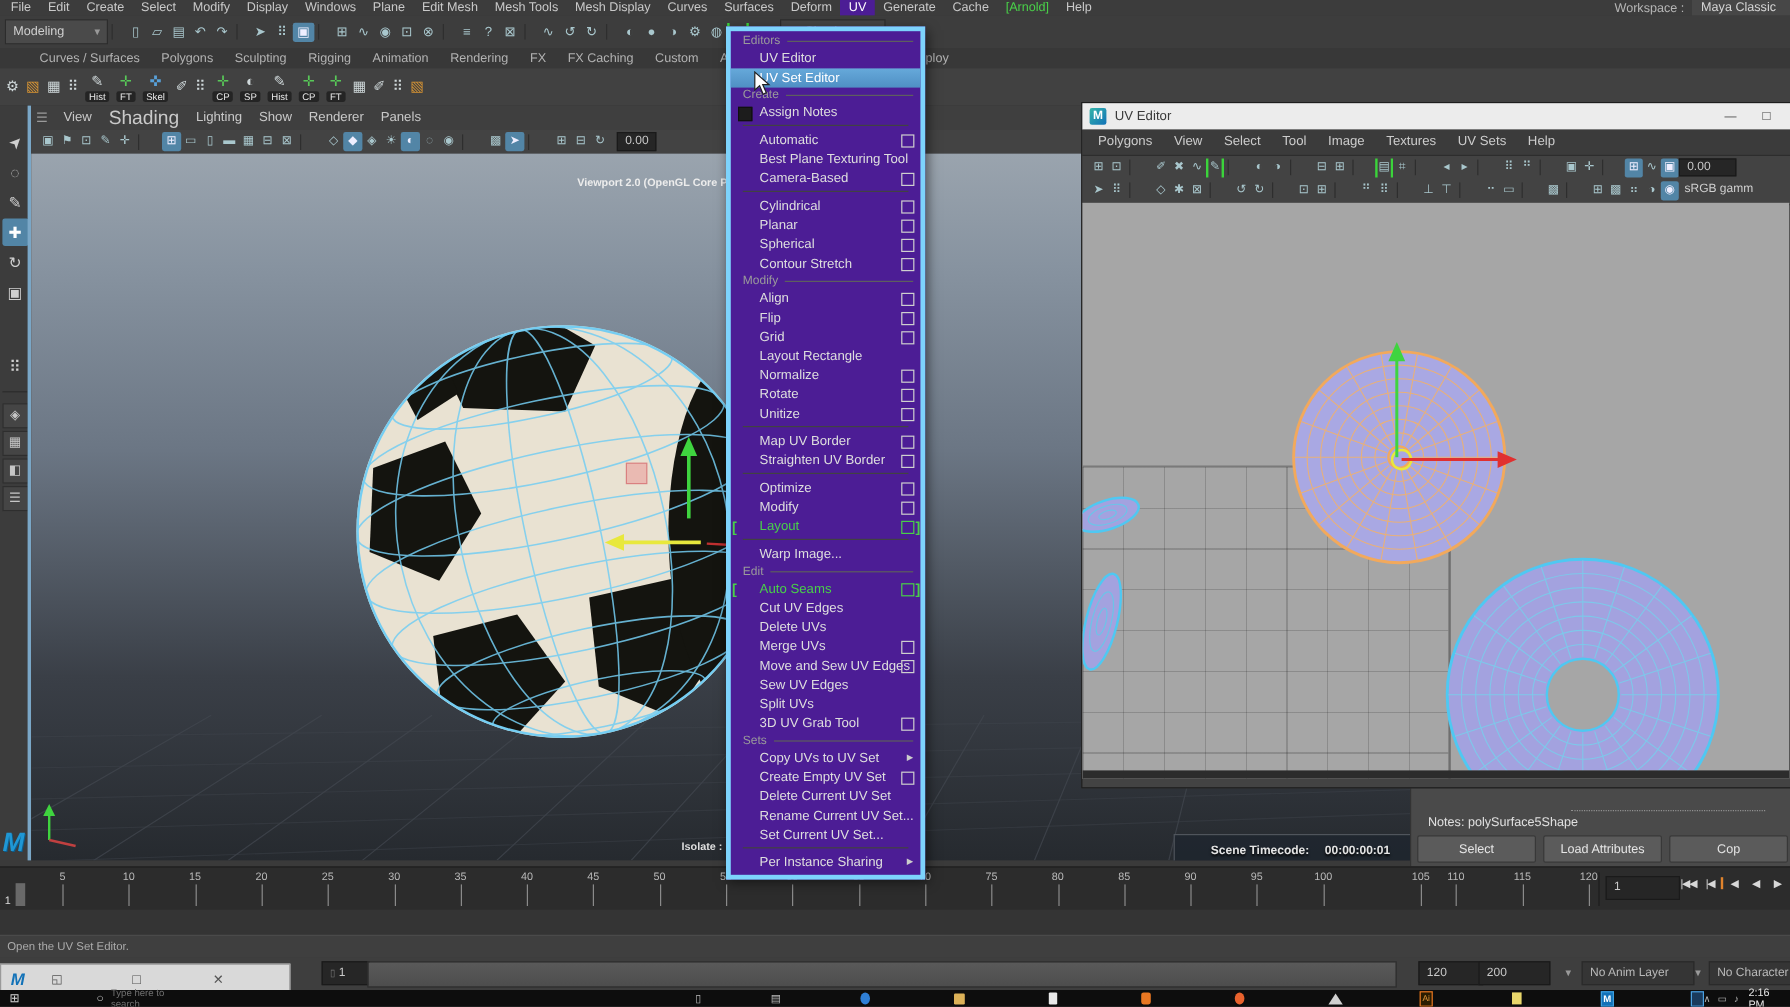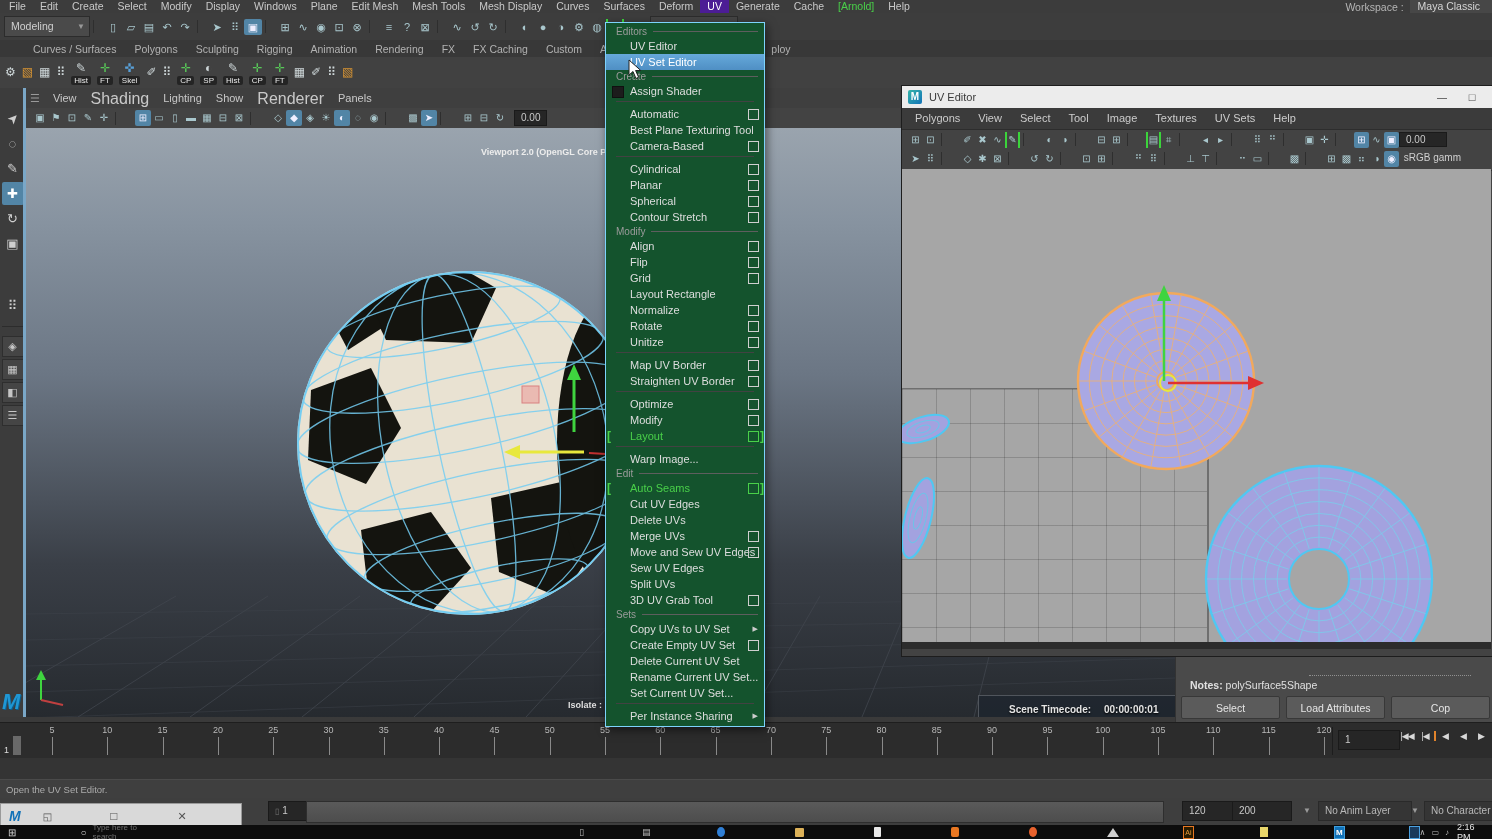--- a/index.html
+++ b/index.html
@@ -26,21 +26,21 @@
   .chip.blue .g{color:#58a0d8}
   .tab{padding:1px 9px;font-size:10.5px;color:#b2b2b2;white-space:nowrap}
   .tab.active{background:#4d4d4d;color:#fff;border-top:1px solid #6a6a6a}
   
   .tool{width:22px;height:23px;line-height:23px;text-align:center;font-size:13px;color:#cfcfcf;margin:1px 0}
   .tool.active{background:#5285a6;color:#fff;border-radius:2px}
   .tool.rot{transform:rotate(-46deg)}
   .tool.gap{margin-top:38px}
   .ltool{width:20px;height:19px;line-height:19px;text-align:center;font-size:11px;color:#c6c6c6;border:1px solid #2e2e2e;background:#454545;margin:1px 0}
   
-  #uvmenu{position:absolute;left:605px;top:22px;width:158px;background:#14532d;border:1px solid #7dd3fc;
+  #uvmenu{position:absolute;left:605px;top:22px;width:158px;background:#4c1d95;border:4px solid #7dd3fc;
           box-shadow:2px 3px 9px rgba(0,0,0,.5);z-index:40;padding:2px 0}
   .mi{position:relative;height:16px;line-height:16px;font-size:11px;color:#dedede;padding-left:24px;white-space:nowrap}
   .mi .mi-opt{display:none;position:absolute;right:5px;top:3px;width:9px;height:9px;border:1px solid #cfcfcf}
   .mi.opt .mi-opt{display:block}
   .mi.green{color:#49d049}
   .mi.green .mi-opt{border-color:#49d049}
   .mi-lb,.mi-rb{display:none;position:absolute;color:#49d049;font-weight:bold;top:0;font-size:12px}
   .mi.green .mi-lb,.mi.green .mi-rb{display:block}
   .mi-lb{left:1px}.mi-rb{right:0}
   .mi.active{background:linear-gradient(#66a9da,#4f8fc4);color:#fff}
@@ -293,21 +293,21 @@
   <div class="abs" style="left:26px;top:88px;width:1149px;height:629px;background:#3f3f3f">
 
     <div class="row" style="height:20px;background:#3f3f3f;padding-left:4px">
       <span style="color:#9a9a9a;font-size:11px;margin-right:6px">☰</span>
       <div class="row">
 
       <span class="mn" style="font-size:11px">View</span>
           <span class="mn" style="font-size:16px">Shading</span>
           <span class="mn" style="font-size:11px">Lighting</span>
           <span class="mn" style="font-size:11px">Show</span>
-          <span class="mn" style="font-size:16px">Renderer</span>
+          <span class="mn" style="font-size:11px">Renderer</span>
           <span class="mn" style="font-size:11px">Panels</span>
         </div>
     </div>
 
     <div class="row" style="height:20px;background:#434343;border-bottom:1px solid #2f2f2f;padding-left:6px">
       <div class="row">
 
       <span class="ic" style="width:16px;font-size:10px">▣</span>
           <span class="ic" style="width:16px;font-size:10px">⚑</span>
           <span class="ic" style="width:16px;font-size:10px">⊡</span>
@@ -440,21 +440,21 @@
       </div>
 
       <div class="mi header">
 
         <span class="mi-label">Create</span>
 
       </div>
 
       <div class="mi item swatch">
         
-        <span class="mi-label">Assign Shader</span>
+        <span class="mi-label">Assign Notes</span>
         
         
         
       </div>
 
       <div class="mi sep">
         
         <span class="mi-label"></span>
         
         
@@ -973,21 +973,21 @@
           <line x1="266" y1="214" x2="348" y2="214" stroke="#e03030" stroke-width="2.5"></line>
           <path d="M362,214 L346,207 L346,221 Z" fill="#e03030"></path>
         </svg>
       <div style="position:absolute;left:0;bottom:0;width:589px;height:7px;background:#2c2c2c"></div>
     </div>
   </div>
 
   <div class="abs" style="left:1175px;top:655px;width:317px;height:67px;background:#4a4a4a;border-left:1px solid #333">
     <div style="position:absolute;left:133px;top:20px;width:162px;border-top:1px dotted #909090"></div>
     <div style="position:absolute;left:14px;top:24px;font-size:10.5px;color:#e0e0e0">
-      <span style="font-weight:bold">Notes:</span>
+      <span style="font-weight:normal">Notes:</span>
       <span>polySurface5Shape</span>
     </div>
     <div class="row" style="position:absolute;left:2px;top:41px;width:315px">
 
     <span class="abtn">Select</span>
         <span class="abtn">Load Attributes</span>
         <span class="abtn">Cop</span>
       </div>
   </div>
 
@@ -1007,21 +1007,21 @@
         <span class="tick" style="left: 605px;">55</span>
         <span class="tick" style="left: 660.3px;">60</span>
         <span class="tick" style="left: 715.6px;">65</span>
         <span class="tick" style="left: 770.9px;">70</span>
         <span class="tick" style="left: 826.2px;">75</span>
         <span class="tick" style="left: 881.5px;">80</span>
         <span class="tick" style="left: 936.8px;">85</span>
         <span class="tick" style="left: 992.1px;">90</span>
         <span class="tick" style="left: 1047.4px;">95</span>
         <span class="tick" style="left: 1102.7px;">100</span>
-        <span class="tick" style="left: 1158px;">105</span>
+        <span class="tick" style="left: 1184px;">105</span>
         <span class="tick" style="left: 1213.3px;">110</span>
         <span class="tick" style="left: 1268.6px;">115</span>
         <span class="tick" style="left: 1323.9px;">120</span>
       </div>
     <div style="position:absolute;left:13px;top:13px;width:8px;height:19px;background:#8a8a8a;opacity:.65"></div>
     <span style="position:absolute;left:4px;top:22px;font-size:9px;color:#ddd">1</span>
     <div style="position:absolute;left:1332px;top:4px;height:28px;border-left:1px solid #1d1d1d"></div>
     <span class="field" style="position:absolute;left:1338px;top:7px;width:48px;height:18px">1</span>
     <div class="row" style="position:absolute;left:1398px;top:8px">
 

